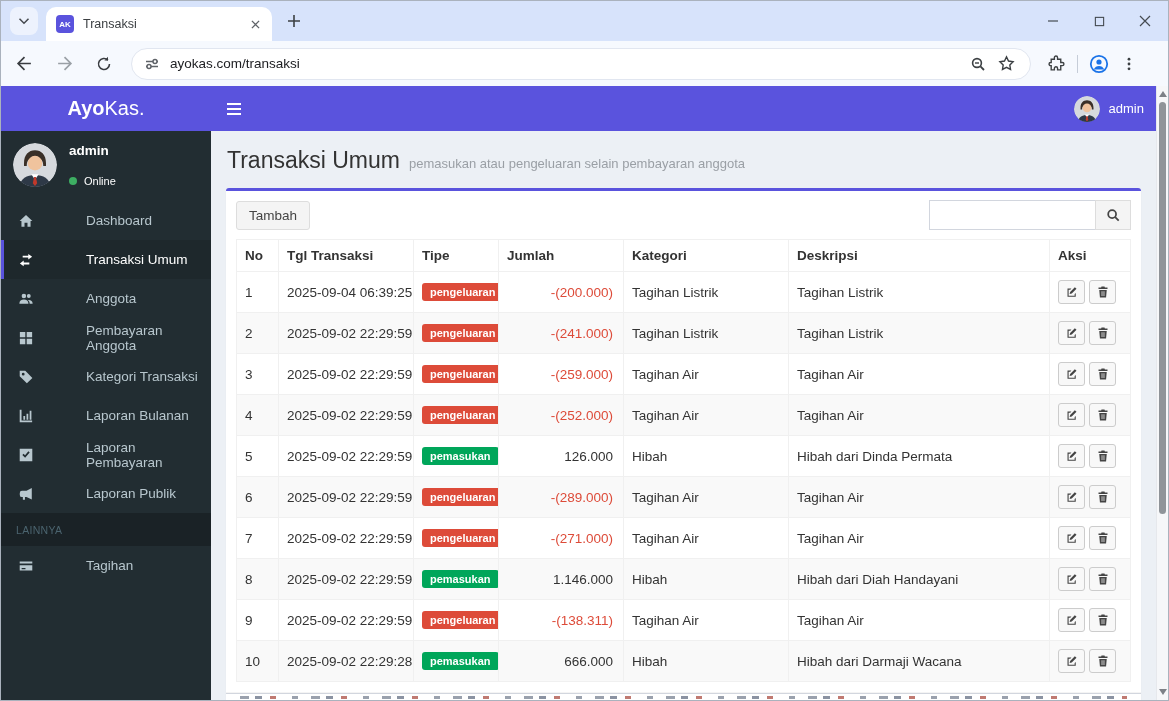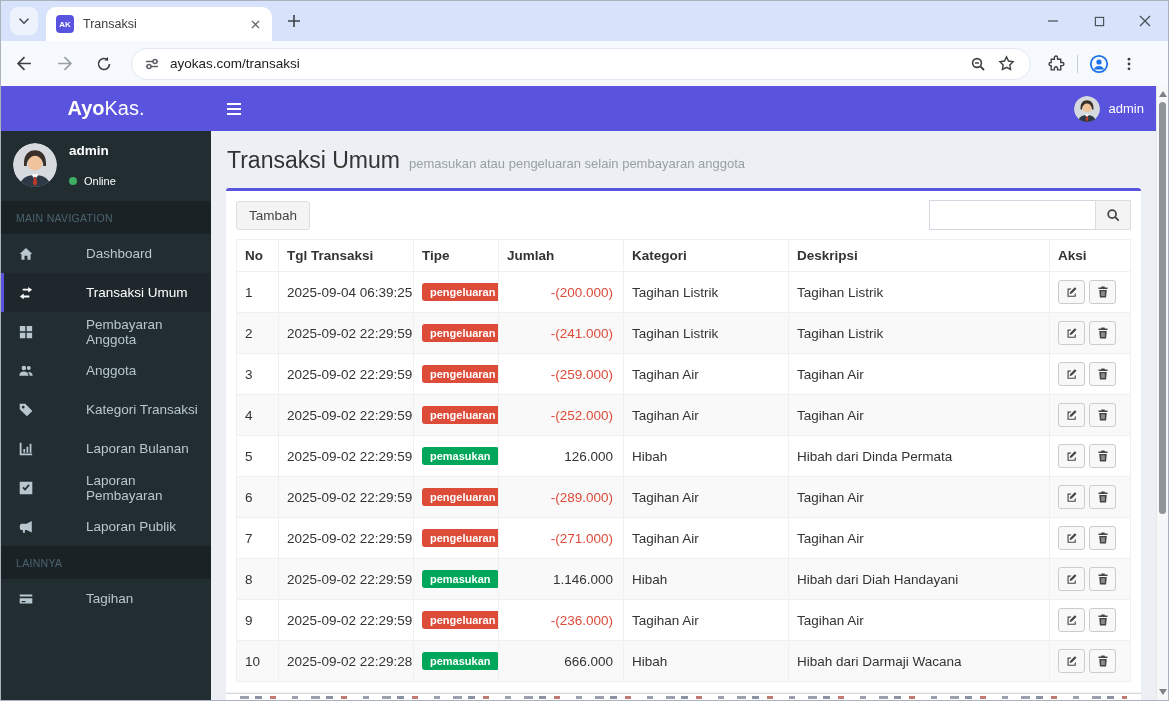--- a/index.html
+++ b/index.html
@@ -245,52 +245,51 @@
       </span>
       <div class="user-meta">
         <div class="user-name">admin</div>
         <div class="user-status">
           <span class="dot"></span>
           <span>Online</span>
         </div>
       </div>
     </div>
     <nav>
-        <div class="nav-header">MAIN NAVIGATION</div>
         <a class="nav-item">
           <span class="nav-icon">
             <svg width="14" height="14" viewBox="0 0 16 16" fill="currentColor">
               <path d="M8 1.2L15.3 8h-2.1v6.5H9.7V10H6.3v4.5H2.8V8H.7z"></path>
             </svg>
           </span>
           <span class="nav-label">Dashboard</span>
         </a>
         <a class="nav-item active">
           <span class="nav-icon">
             <svg width="14" height="14" viewBox="0 0 16 16" fill="currentColor">
               <path d="M10.6 1l4.4 3.2-4.4 3.2V5.2H4.2V3h6.4zM5.4 8.6v2.2h6.4V13H5.4v2.2L1 12z"></path>
             </svg>
           </span>
           <span class="nav-label">Transaksi Umum</span>
         </a>
         <a class="nav-item">
           <span class="nav-icon">
             <svg width="14" height="14" viewBox="0 0 16 16" fill="currentColor">
+              <path d="M5.6 7.2a2.6 2.6 0 1 0 0-5.2 2.6 2.6 0 0 0 0 5.2zm5.6-.4a2.2 2.2 0 1 0 0-4.4 2.2 2.2 0 0 0 0 4.4zM.4 13.4c0-3.2 2.1-4.8 5.2-4.8s5.2 1.6 5.2 4.8zm11.8 0c-.1-2-.8-3.4-2.1-4.3.4-.1.8-.1 1.1-.1 2.5 0 4.4 1.3 4.4 4.4z"></path>
+            </svg>
+          </span>
+          <span class="nav-label">Anggota</span>
+        </a>
+        <a class="nav-item">
+          <span class="nav-icon">
+            <svg width="14" height="14" viewBox="0 0 16 16" fill="currentColor">
               <path d="M1 1h6.2v6.2H1zM8.8 1H15v6.2H8.8zM1 8.8h6.2V15H1zM8.8 8.8H15V15H8.8z"></path>
             </svg>
           </span>
           <span class="nav-label">Pembayaran Anggota</span>
-        </a>
-        <a class="nav-item">
-          <span class="nav-icon">
-            <svg width="14" height="14" viewBox="0 0 16 16" fill="currentColor">
-              <path d="M5.6 7.2a2.6 2.6 0 1 0 0-5.2 2.6 2.6 0 0 0 0 5.2zm5.6-.4a2.2 2.2 0 1 0 0-4.4 2.2 2.2 0 0 0 0 4.4zM.4 13.4c0-3.2 2.1-4.8 5.2-4.8s5.2 1.6 5.2 4.8zm11.8 0c-.1-2-.8-3.4-2.1-4.3.4-.1.8-.1 1.1-.1 2.5 0 4.4 1.3 4.4 4.4z"></path>
-            </svg>
-          </span>
-          <span class="nav-label">Anggota</span>
         </a>
         <a class="nav-item">
           <span class="nav-icon">
             <svg width="14" height="14" viewBox="0 0 16 16" fill="currentColor">
               <path fill-rule="evenodd" d="M.8.8h6.4L15.3 9l-6.3 6.2L.8 7zm4 2.4a1.6 1.6 0 1 0 0 3.2 1.6 1.6 0 0 0 0-3.2z"></path>
             </svg>
           </span>
           <span class="nav-label">Kategori Transaksi</span>
         </a>
         <a class="nav-item">
@@ -536,21 +535,21 @@
                     <svg width="12" height="12" viewBox="0 0 16 16" fill="currentColor">
                       <path fill-rule="evenodd" d="M6 .8h4l.5 1.2H14v2H2V2h3.5zM3 5.2h10l-.9 10H3.9zM6.2 7v6.2h1V7zm2.6 0v6.2h1V7z"></path>
                     </svg>
                   </span>
                 </span></td>
             </tr>
             <tr>
               <td>9</td>
               <td>2025-09-02 22:29:59</td>
               <td><span class="badge badge-red">pengeluaran</span></td>
-              <td class="amt neg">-(236.000)</td>
+              <td class="amt neg">-(138.311)</td>
               <td>Tagihan Air</td>
               <td>Tagihan Air</td>
               <td><span class="action-btn">
                   <span>
                     <svg width="12" height="12" viewBox="0 0 16 16" fill="currentColor">
                       <path d="M11.8 1.6l2.2 2.2-6.3 6.3-2.9.7.7-2.9zM2 3.4h5.2L5.7 4.9H3.5v8h8v-2.2l1.5-1.5v5.2H2z"></path>
                     </svg>
                   </span>
                 </span><span class="action-btn">
                   <span>

